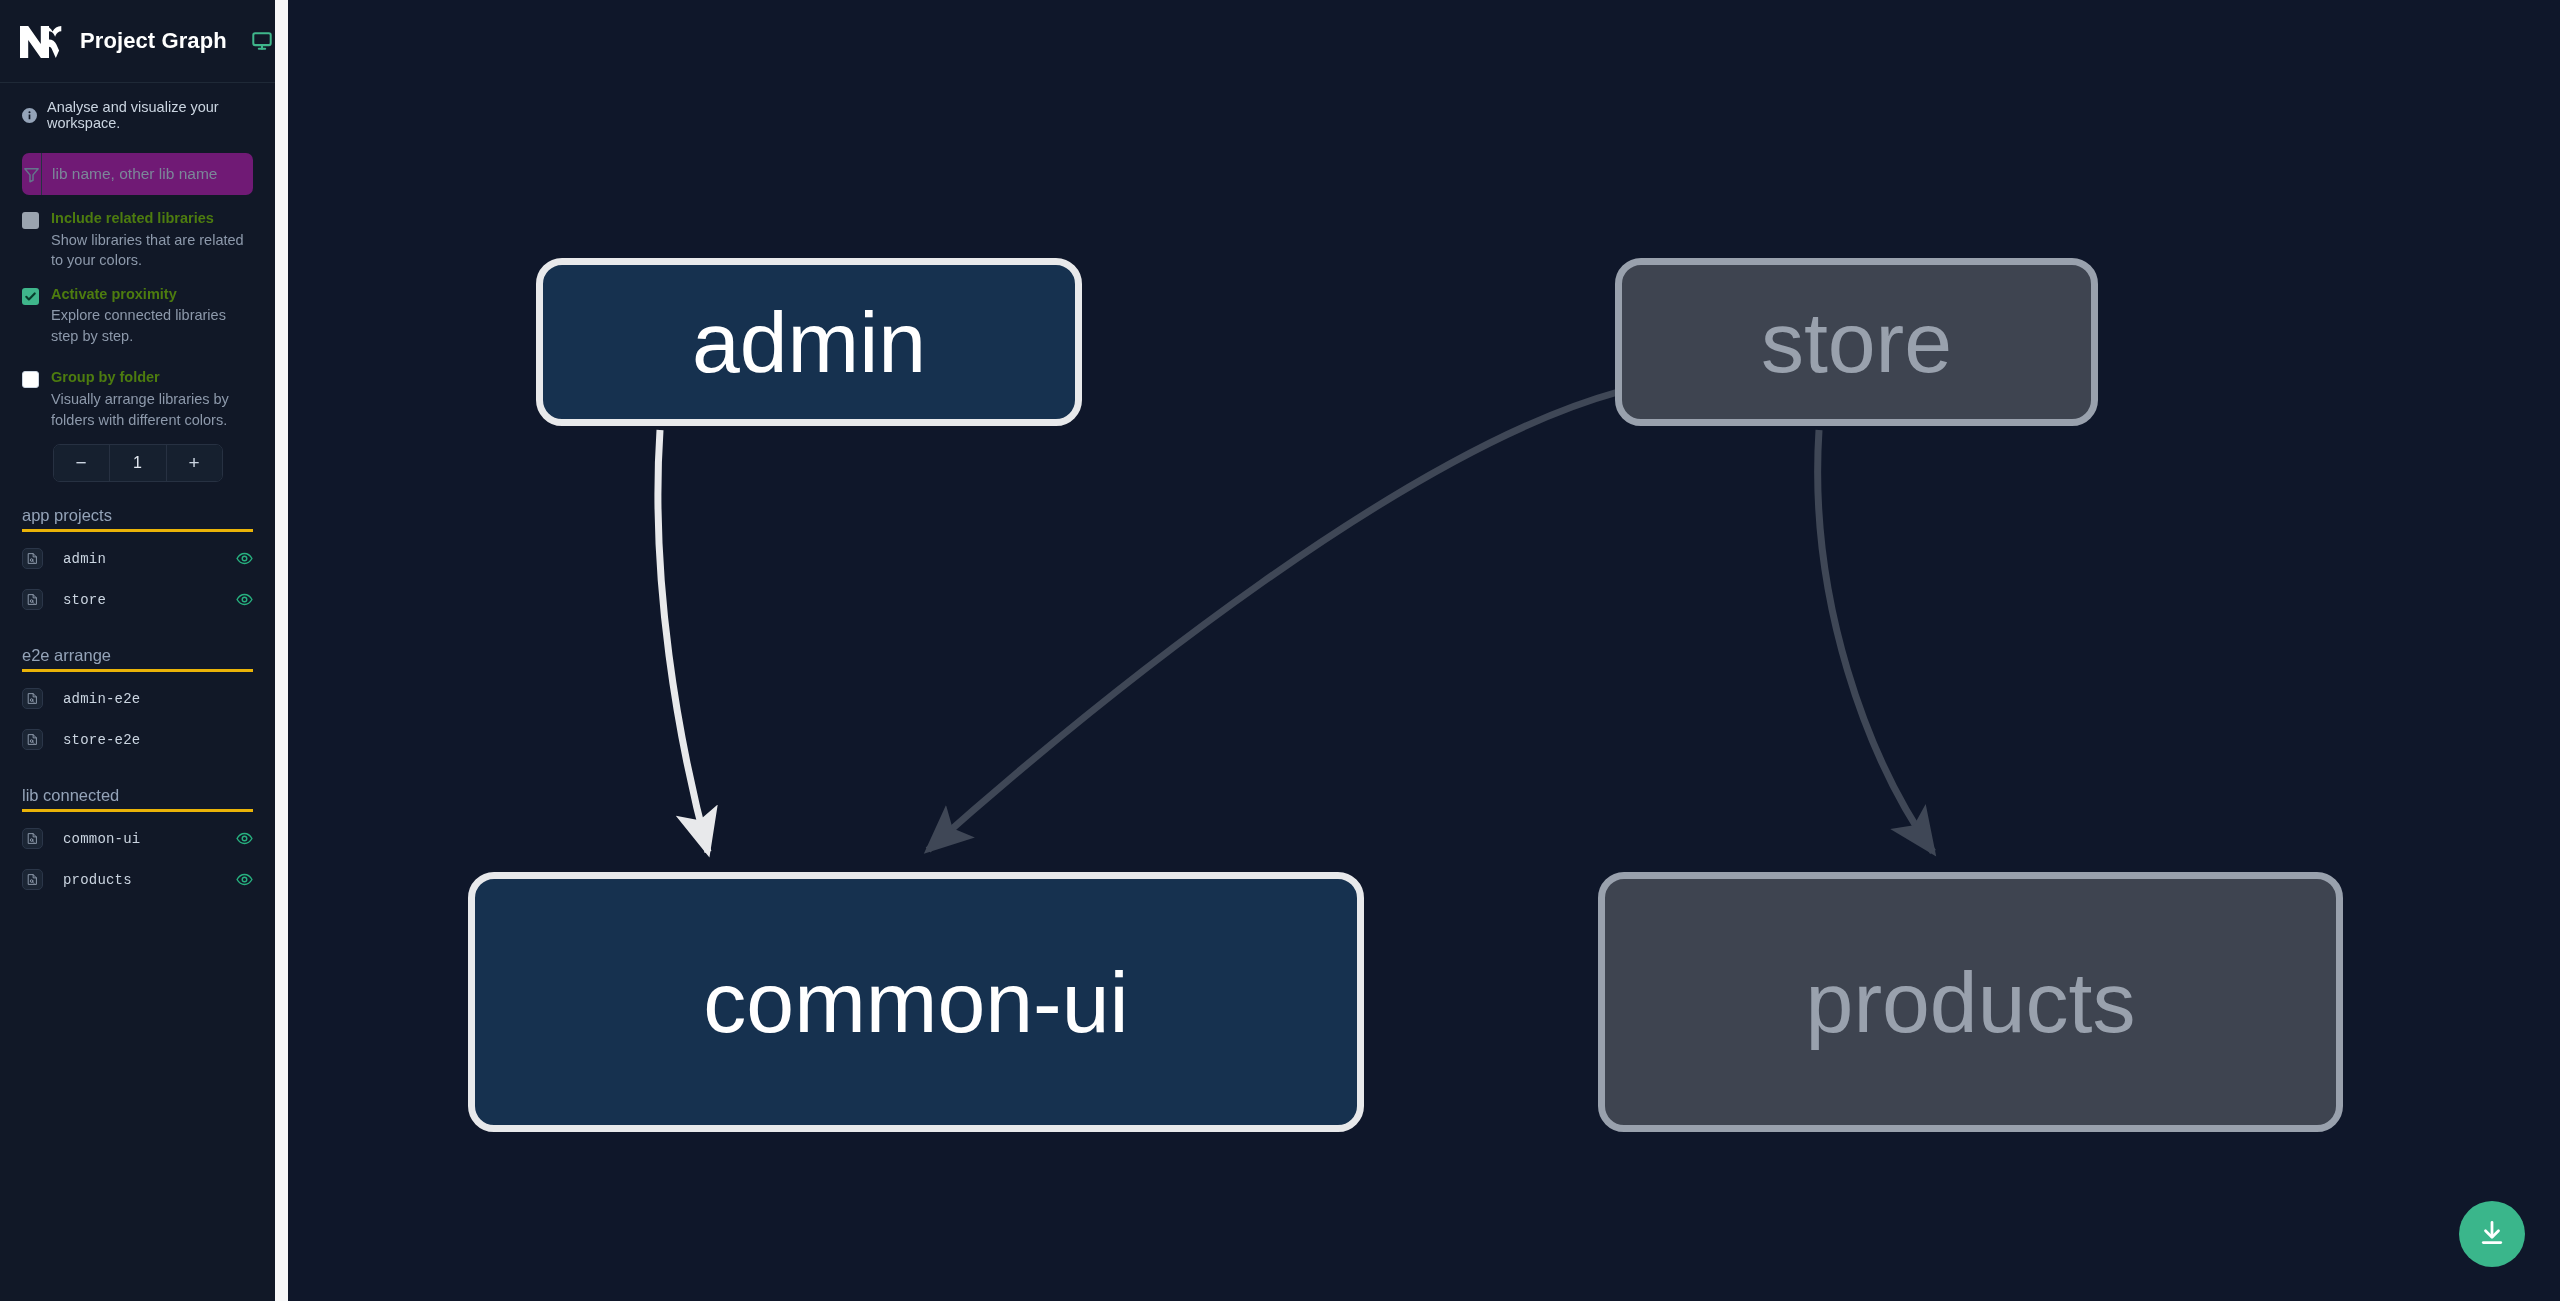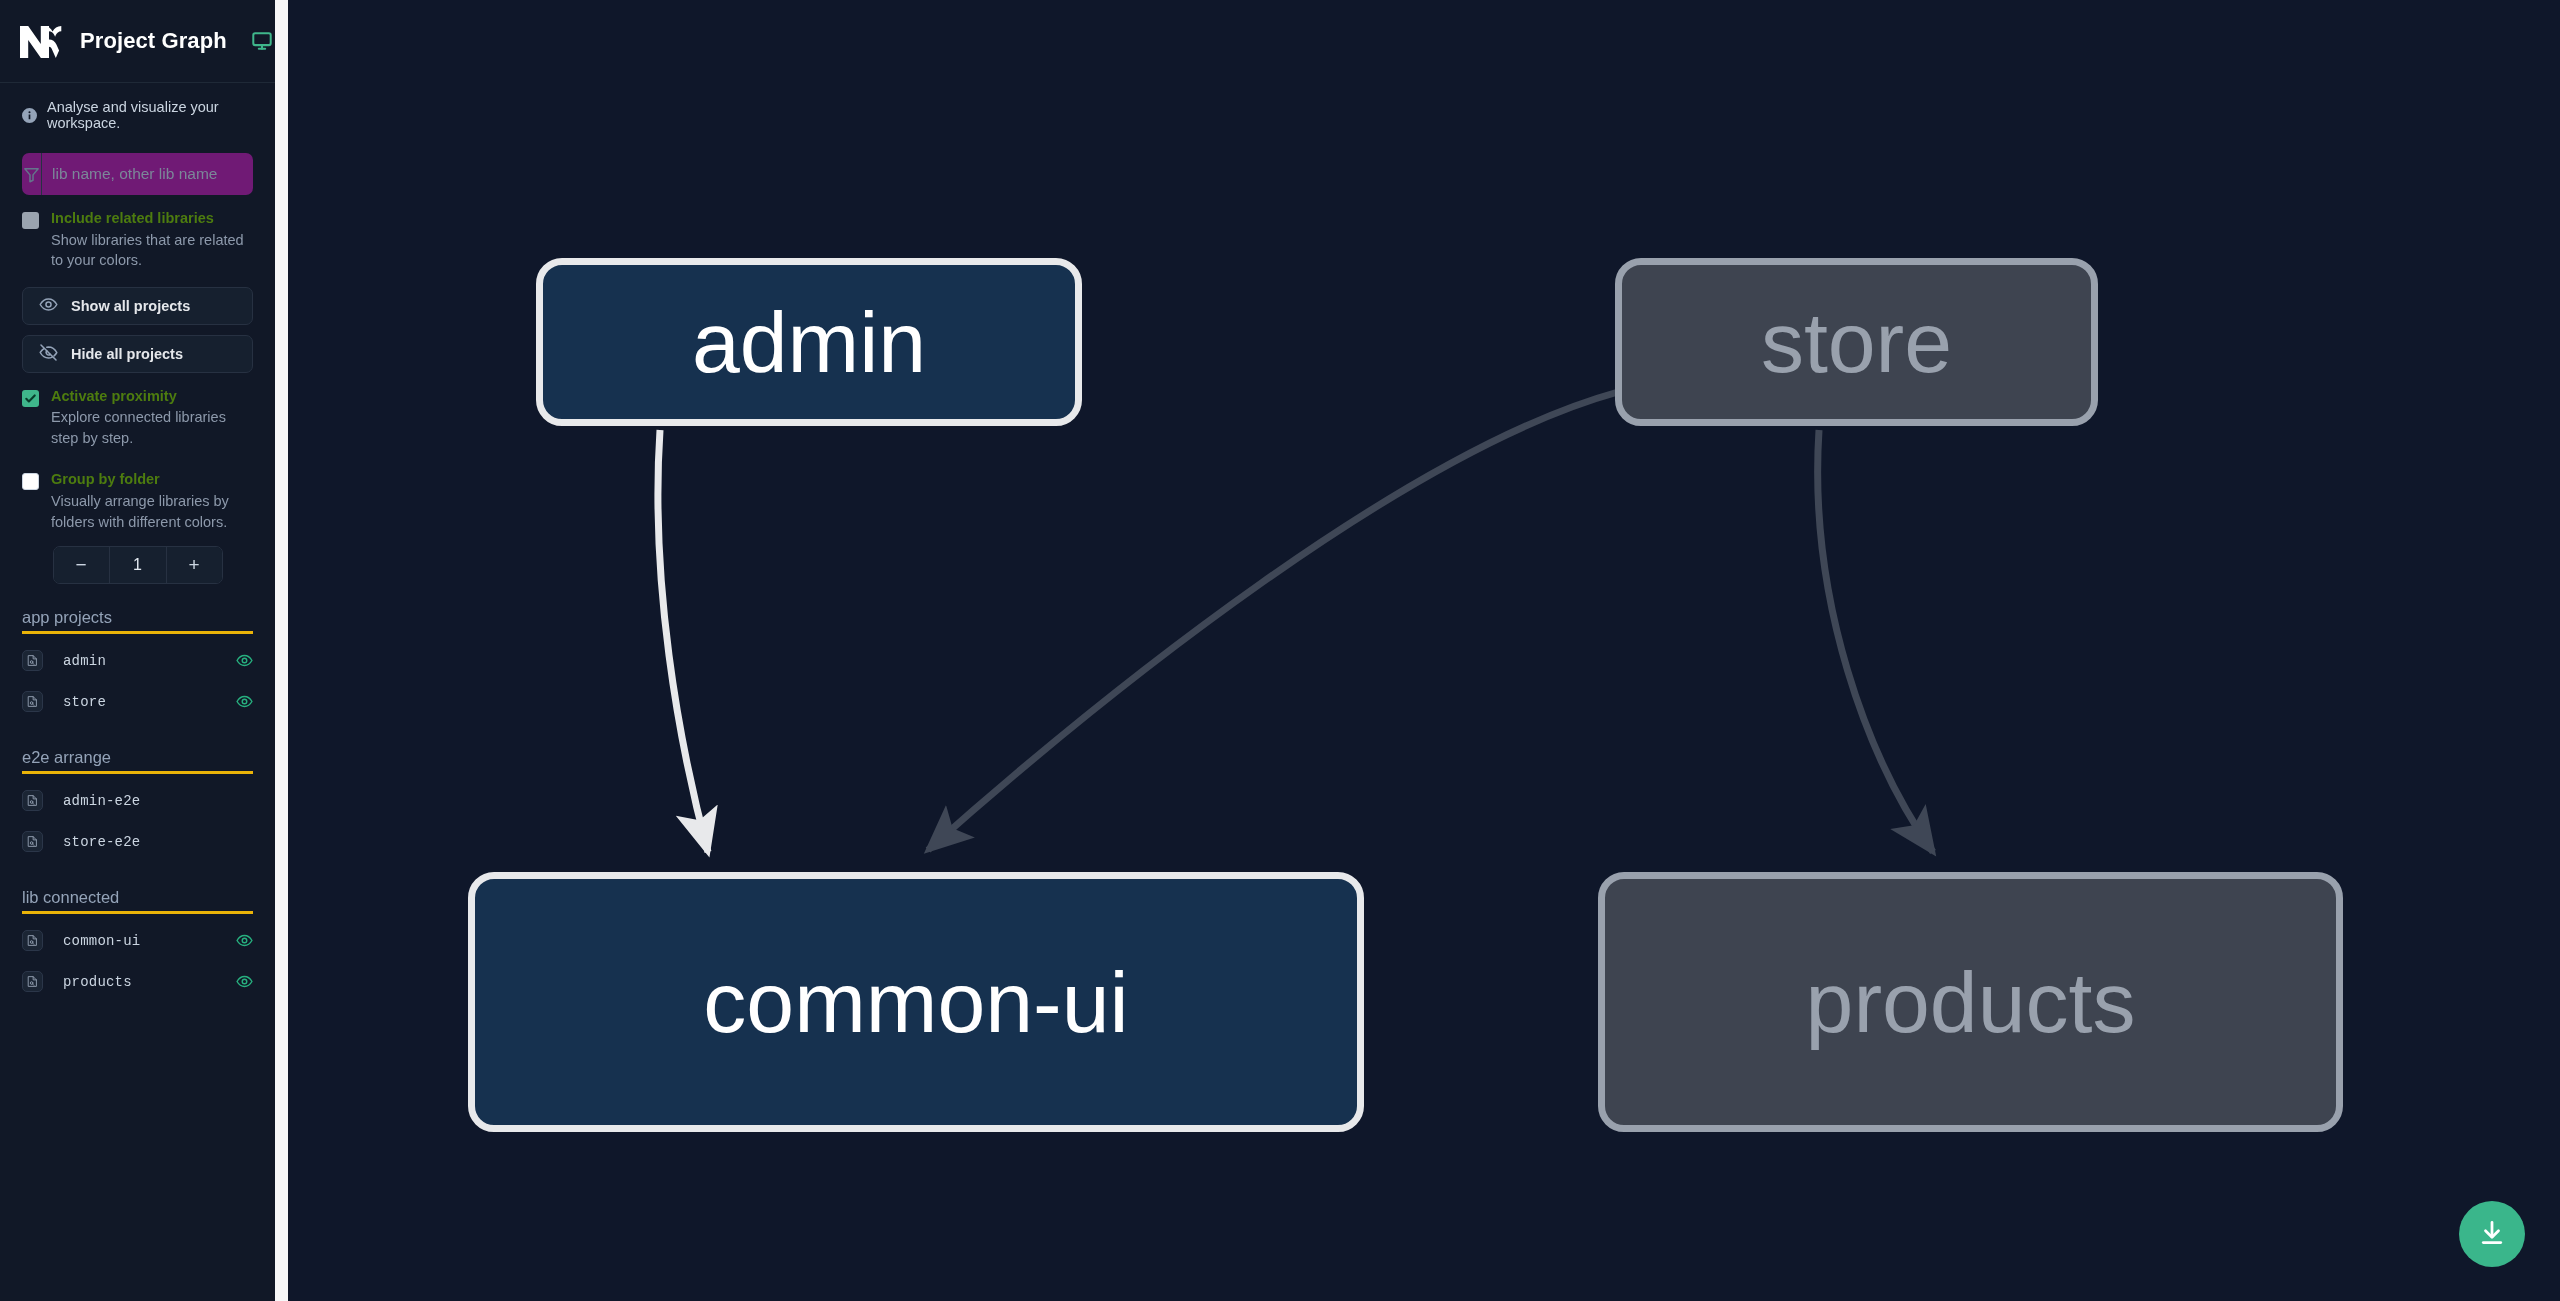--- a/index.html
+++ b/index.html
@@ -231,41 +231,20 @@
     </div>
 
     <div class="check-row">
       <span class="cbox grey"></span>
       <div>
         <div class="check-label">Include related libraries</div>
         <div class="check-desc">Show libraries that are related to your colors.</div>
       </div>
     </div>
 
-    <div class="btn-stack">
-      <div class="sb-btn">
-        <span>
-          <svg viewBox="0 0 24 24" fill="none" stroke="currentColor" stroke-width="1.9" stroke-linecap="round" stroke-linejoin="round">
-            <path d="M1.5 12S5.5 5 12 5s10.5 7 10.5 7-4 7-10.5 7S1.5 12 1.5 12z"></path>
-            <circle cx="12" cy="12" r="3.2"></circle>
-          </svg>
-        </span>
-        <span>Show all projects</span>
-      </div>
-      <div class="sb-btn">
-        <span>
-          <svg viewBox="0 0 24 24" fill="none" stroke="currentColor" stroke-width="1.9" stroke-linecap="round" stroke-linejoin="round">
-            <path d="M9.9 5.3A10 10 0 0112 5c6.5 0 10.5 7 10.5 7a18 18 0 01-3.5 4.3M6.2 7.1A18.6 18.6 0 001.5 12S5.5 19 12 19c1.8 0 3.4-.5 4.7-1.2"></path>
-            <path d="M9.8 9.9a3.2 3.2 0 004.5 4.5"></path>
-            <line x1="2.5" y1="2.5" x2="21.5" y2="21.5"></line>
-          </svg>
-        </span>
-        <span>Hide all projects</span>
-      </div>
-    </div>
 
     <div class="check-row" style="padding-top:14px">
       <span class="cbox green">
         <svg viewBox="0 0 16 16" fill="none" stroke="currentColor" stroke-width="2.6" stroke-linecap="round" stroke-linejoin="round">
           <path d="M2.8 8.4l3.2 3.2 7.2-7.4"></path>
         </svg>
       </span>
       <div>
         <div class="check-label">Activate proximity</div>
         <div class="check-desc">Explore connected libraries step by step.</div>

